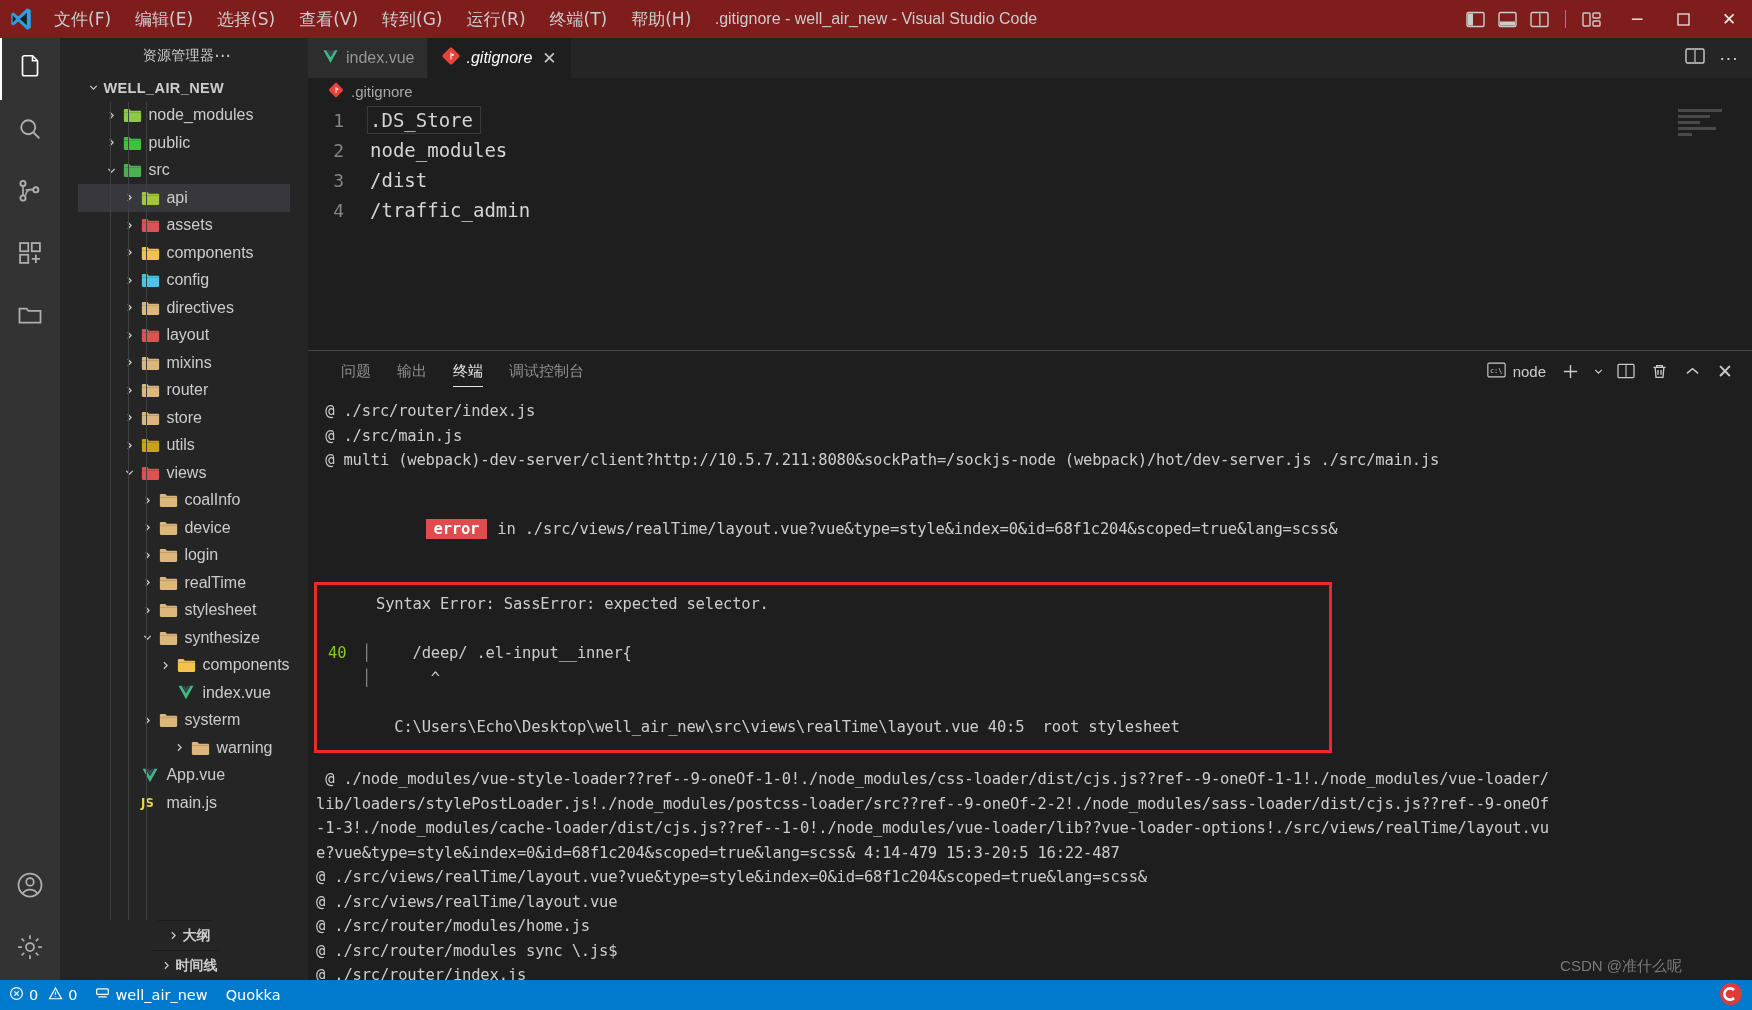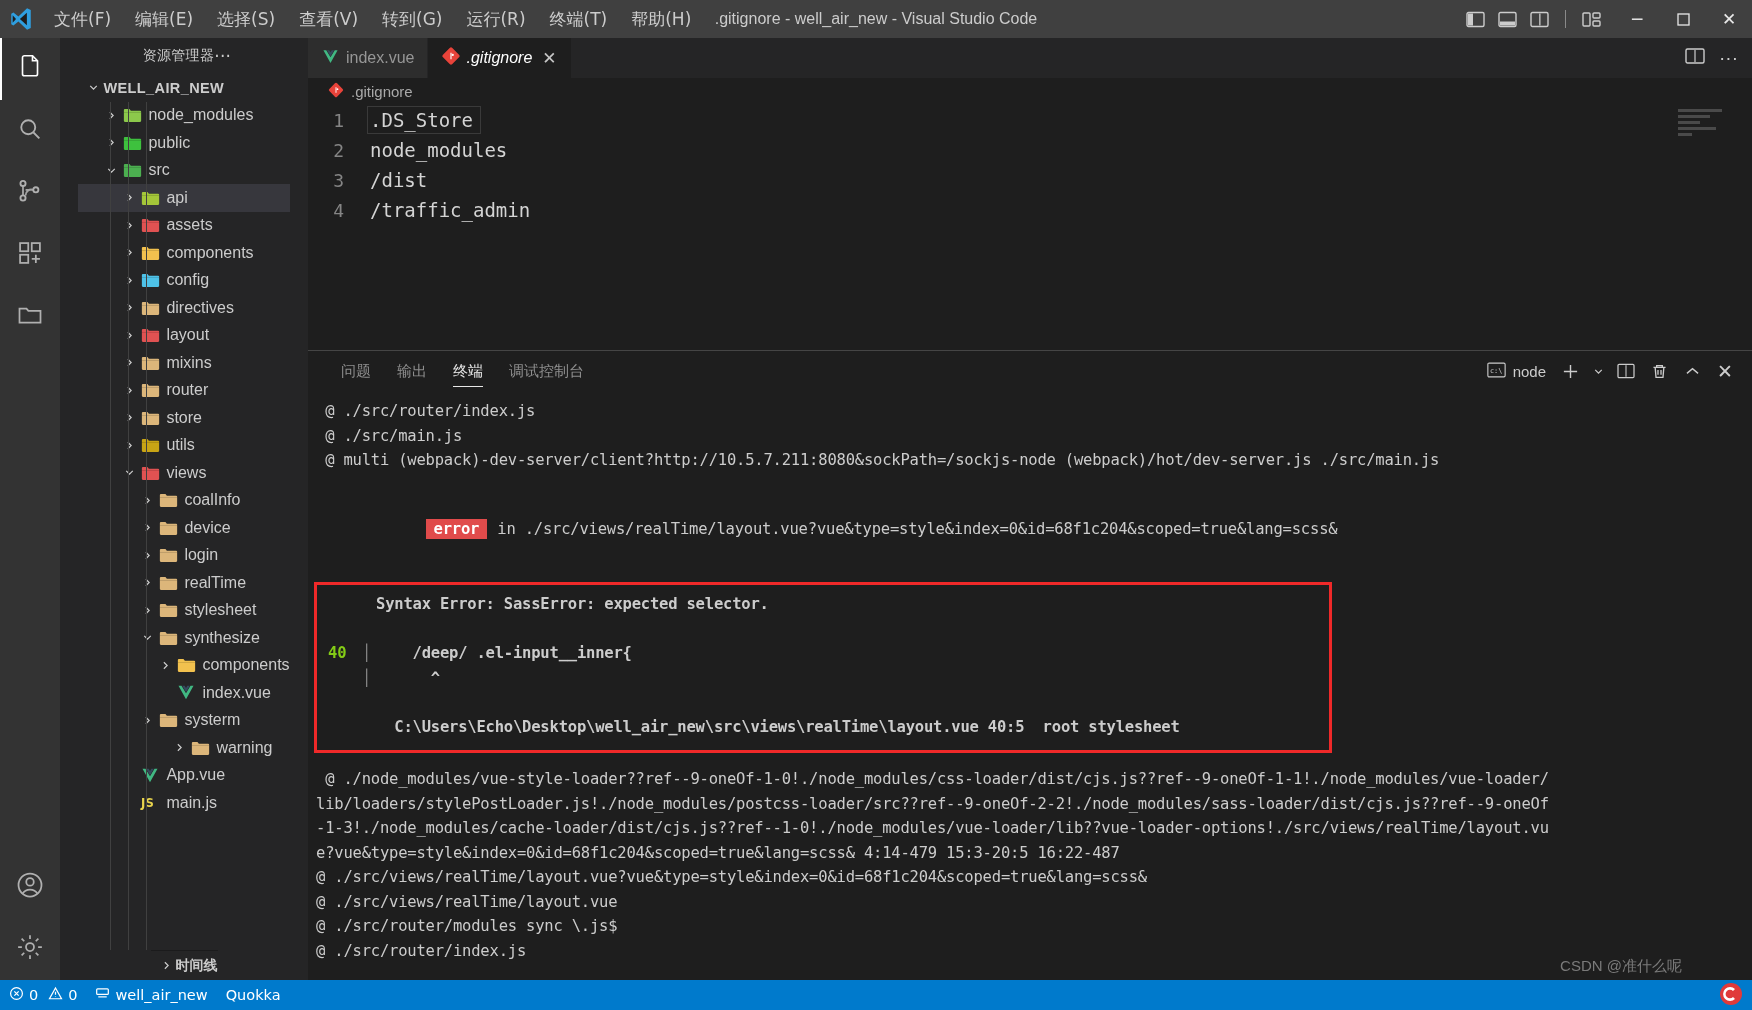--- a/index.html
+++ b/index.html
@@ -11,21 +11,21 @@
     color: #cccccc;
   }
   #app {
     width: 1752px; height: 1010px;
     display: flex; flex-direction: column;
     position: relative;
   }
 
   
   .titlebar {
-    height: 38px; background: #404040;
+    height: 38px; background: #7f1d1d;
     display: flex; align-items: center;
     flex: 0 0 38px;
     position: relative;
   }
   .vscode-logo { width: 42px; display:flex; align-items:center; justify-content:center; }
   .menu { display: flex; align-items: center; gap: 0px; }
   .menu-item {
     font-size: 17px; color: #cccccc;
     padding: 4px 12px; white-space: nowrap;
     font-family: "DejaVu Sans", sans-serif;
@@ -750,20 +750,28 @@
           <div class="guide" style="left: 50px; top: 28px;"></div>
           <div class="guide" style="left: 68px; top: 28px;"></div>
         </div>
 
       <div class="sb-section" style="padding-left:6px;">
         <span class="twisty">
           <svg width="13" height="13" viewBox="0 0 16 16" fill="none" stroke="#cccccc" stroke-width="1.5">
               <path d="M6 4l4 4-4 4"></path>
             </svg>
         </span>
+        <span>大纲</span>
+      </div>
+      <div class="sb-section" style="padding-left:6px;">
+        <span class="twisty">
+          <svg width="13" height="13" viewBox="0 0 16 16" fill="none" stroke="#cccccc" stroke-width="1.5">
+              <path d="M6 4l4 4-4 4"></path>
+            </svg>
+        </span>
         <span>时间线</span>
       </div>
     </div>
 
     <div class="editorarea">
 
       <div class="tabsrow">
         <div class="tab">
           <span>
             <svg width="17" height="15" viewBox="0 0 24 20">
@@ -886,40 +894,41 @@
               <div class="tline"> @ ./src/router/index.js</div>
               <div class="tline"> @ ./src/main.js</div>
               <div class="tline"> @ multi (webpack)-dev-server/client?http://10.5.7.211:8080&amp;sockPath=/sockjs-node (webpack)/hot/dev-server.js ./src/main.js</div>
             </div>
           <div style="height:20px;"></div>
           <div class="tline">
             <span class="errbadge">error</span><span style="padding-left:10px;text-align:right;">in ./src/views/realTime/layout.vue?vue&amp;type=style&amp;index=0&amp;id=68f1c204&amp;scoped=true&amp;lang=scss&amp;</span>
           </div>
           <div style="height:16px;"></div>
 
-          <div style="position:relative;font-weight:bold;">
+          <div style="position:relative;">
             <div class="redbox" style="left:-2px; top:0px; right:420px; bottom:-4px;"></div>
             <div id="term-errbox" style="padding:10px 0 10px 12px;">
                 <div class="tline" style="display: flex;"><span style="display: inline-block; width: 34px; color: rgb(204, 204, 204);"></span><span style="display: inline-block; width: 14px; color: rgb(138, 138, 138);"> </span><span style="white-space: pre;">Syntax Error: SassError: expected selector.</span></div>
                 <div class="tline" style="display: flex;"><span style="display: inline-block; width: 34px; color: rgb(204, 204, 204);"></span><span style="display: inline-block; width: 14px; color: rgb(138, 138, 138);"> </span><span style="white-space: pre;"></span></div>
                 <div class="tline" style="display: flex;"><span style="display: inline-block; width: 34px; color: #84cc16;">40</span><span style="display: inline-block; width: 14px; color: rgb(138, 138, 138);">│</span><span style="white-space: pre;">    /deep/ .el-input__inner{</span></div>
                 <div class="tline" style="display: flex;"><span style="display: inline-block; width: 34px; color: rgb(204, 204, 204);"></span><span style="display: inline-block; width: 14px; color: rgb(138, 138, 138);">│</span><span style="white-space: pre;">      ^</span></div>
                 <div class="tline" style="display: flex;"><span style="display: inline-block; width: 34px; color: rgb(204, 204, 204);"></span><span style="display: inline-block; width: 14px; color: rgb(138, 138, 138);"> </span><span style="white-space: pre;"></span></div>
                 <div class="tline" style="display: flex;"><span style="display: inline-block; width: 34px; color: rgb(204, 204, 204);"></span><span style="display: inline-block; width: 14px; color: rgb(138, 138, 138);"> </span><span style="white-space: pre;">  C:\Users\Echo\Desktop\well_air_new\src\views\realTime\layout.vue 40:5  root stylesheet</span></div>
               </div>
           </div>
 
           <div style="height:18px;"></div>
           <div id="term-bottom">
               <div class="tline"> @ ./node_modules/vue-style-loader??ref--9-oneOf-1-0!./node_modules/css-loader/dist/cjs.js??ref--9-oneOf-1-1!./node_modules/vue-loader/</div>
               <div class="tline">lib/loaders/stylePostLoader.js!./node_modules/postcss-loader/src??ref--9-oneOf-2-2!./node_modules/sass-loader/dist/cjs.js??ref--9-oneOf</div>
               <div class="tline">-1-3!./node_modules/cache-loader/dist/cjs.js??ref--1-0!./node_modules/vue-loader/lib??vue-loader-options!./src/views/realTime/layout.vu</div>
               <div class="tline">e?vue&amp;type=style&amp;index=0&amp;id=68f1c204&amp;scoped=true&amp;lang=scss&amp; 4:14-479 15:3-20:5 16:22-487</div>
               <div class="tline">@ ./src/views/realTime/layout.vue?vue&amp;type=style&amp;index=0&amp;id=68f1c204&amp;scoped=true&amp;lang=scss&amp;</div>
               <div class="tline">@ ./src/views/realTime/layout.vue</div>
+              <div class="tline">@ ./src/router/modules/home.js</div>
               <div class="tline">@ ./src/router/modules sync \.js$</div>
               <div class="tline">@ ./src/router/index.js</div>
             </div>
 
         </div>
       </div>
     </div>
   </div>
 
   <div class="statusbar">

